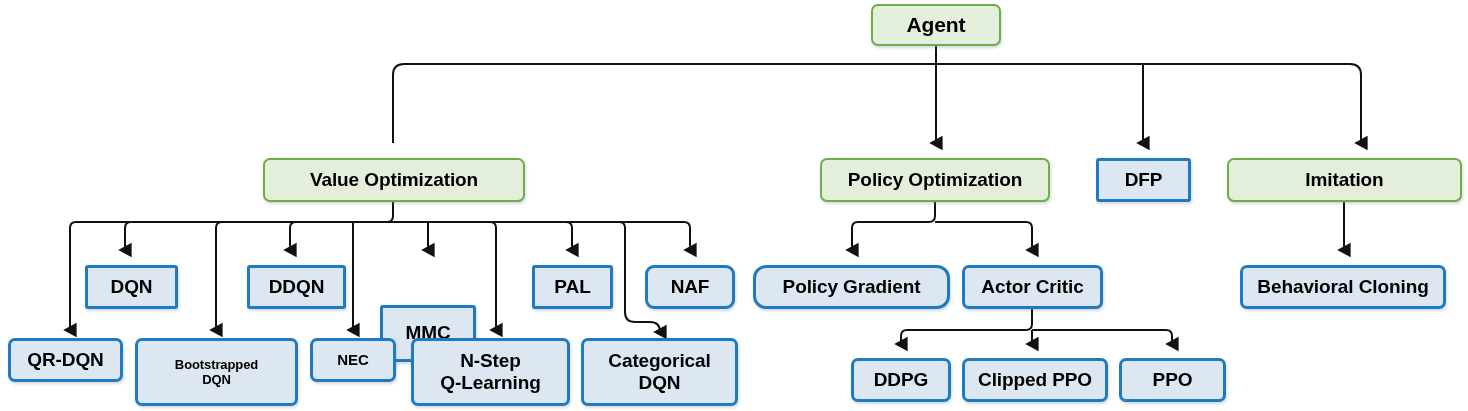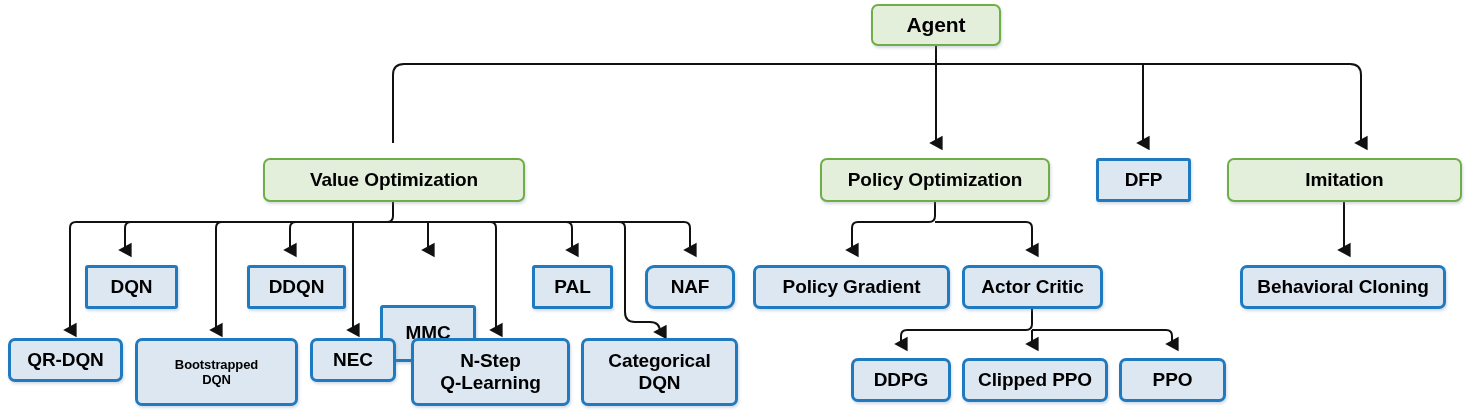--- a/index.html
+++ b/index.html
@@ -114,37 +114,37 @@
       </div>
       <div class="node blue" style="left: 380px; top: 265px; width: 96px; height: 57px; font-size: 19px; margin-top: 40px;">
         <span class="node-label">MMC</span>
       </div>
       <div class="node blue" style="left: 532px; top: 265px; width: 81px; height: 44px; font-size: 19px;">
         <span class="node-label">PAL</span>
       </div>
       <div class="node blue" style="left: 645px; top: 265px; width: 90px; height: 44px; font-size: 19px; border-radius: 9px;">
         <span class="node-label">NAF</span>
       </div>
-      <div class="node blue round" style="left: 753px; top: 265px; width: 197px; height: 44px; font-size: 19px;">
+      <div class="node blue round" style="left: 753px; top: 265px; width: 197px; height: 44px; font-size: 19px; border-radius: 13px;">
         <span class="node-label">Policy Gradient</span>
       </div>
       <div class="node blue round" style="left: 962px; top: 265px; width: 141px; height: 44px; font-size: 19px;">
         <span class="node-label">Actor Critic</span>
       </div>
       <div class="node blue round" style="left: 1240px; top: 265px; width: 206px; height: 44px; font-size: 19px;">
         <span class="node-label">Behavioral Cloning</span>
       </div>
       <div class="node blue round" style="left: 8px; top: 338px; width: 115px; height: 44px; font-size: 19px;">
         <span class="node-label">QR-DQN</span>
       </div>
       <div class="node blue round" style="left: 135px; top: 338px; width: 163px; height: 68px; font-size: 13px;">
         <span class="node-label">Bootstrapped
 DQN</span>
       </div>
-      <div class="node blue round" style="left: 310px; top: 338px; width: 86px; height: 44px; font-size: 19px;">
+      <div class="node blue round" style="left: 310px; top: 338px; width: 86px; height: 44px; font-size: 15px;">
         <span class="node-label">NEC</span>
       </div>
       <div class="node blue round" style="left: 411px; top: 338px; width: 159px; height: 68px; font-size: 19px;">
         <span class="node-label">N-Step
 Q-Learning</span>
       </div>
       <div class="node blue round" style="left: 581px; top: 338px; width: 157px; height: 68px; font-size: 19px;">
         <span class="node-label">Categorical
 DQN</span>
       </div>

